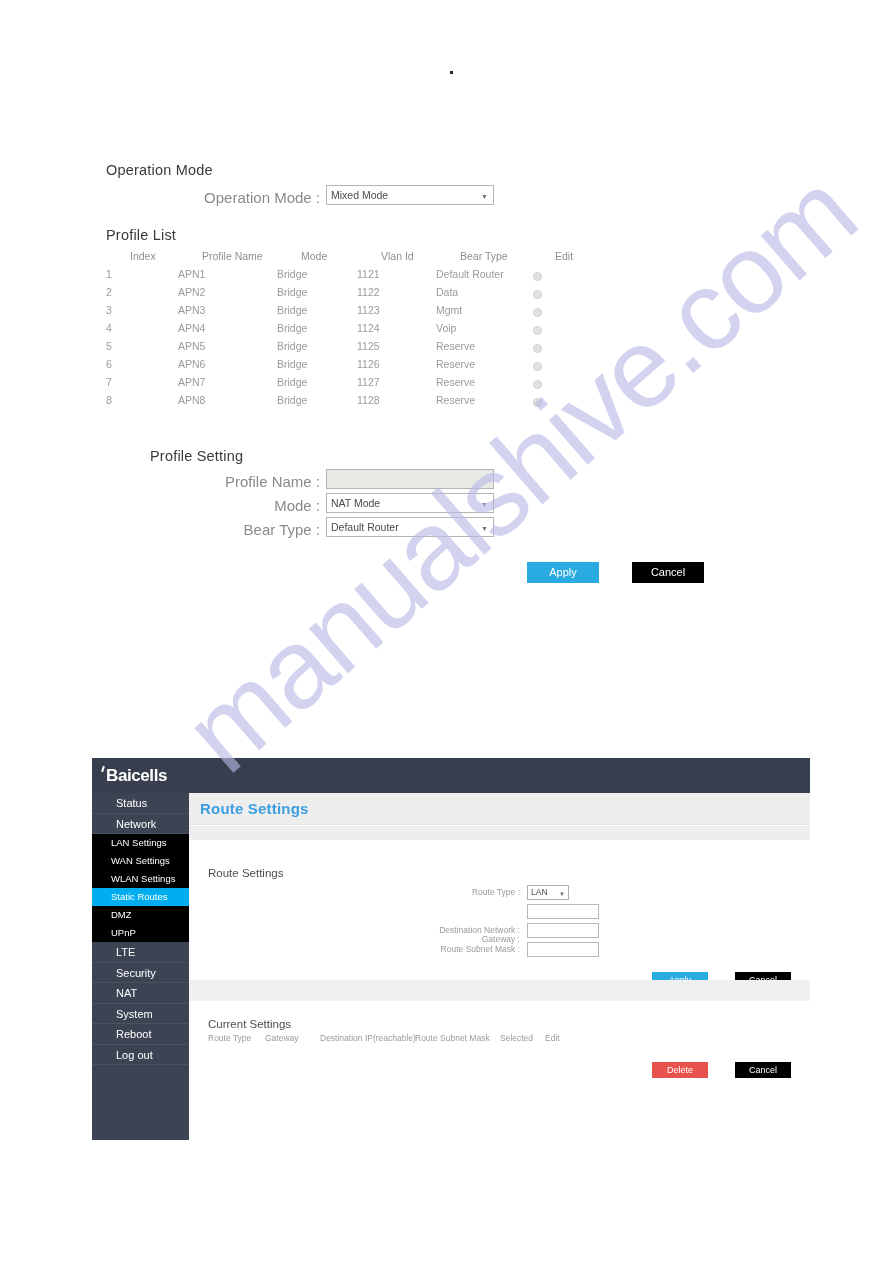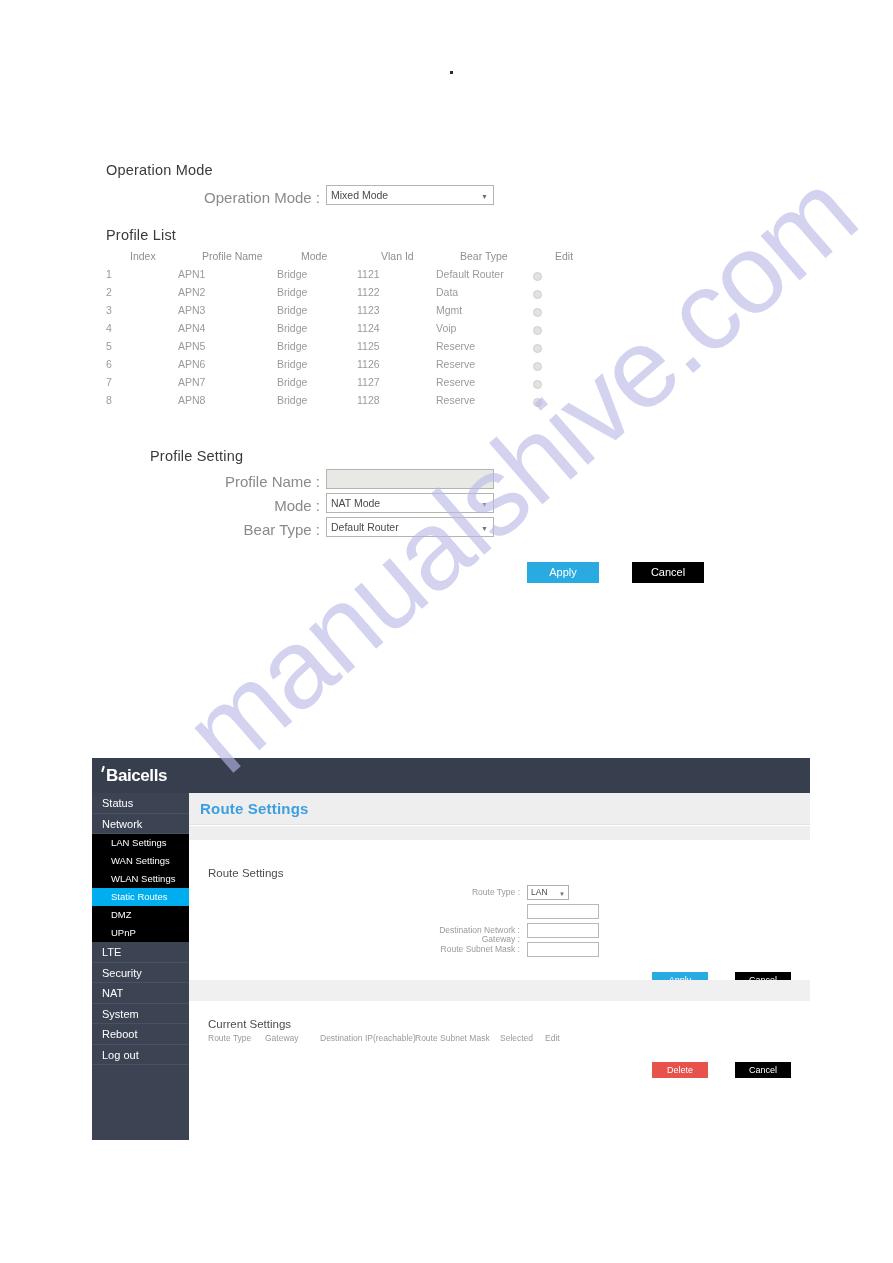--- a/index.html
+++ b/index.html
@@ -177,21 +177,21 @@
 
   #ru-sidebar {
     position: absolute;
     left: 0; top: 35px;
     width: 97px; height: 347px;
     background: #3c4454;
   }
   .nav-top {
     position: relative;
     height: 20.5px;
-    padding-left: 10px;
+    padding-left: 24px;
     font-size: 11px;
     color: #ffffff;
     line-height: 20.5px;
     cursor: pointer;
     border-bottom: 1px solid #4a5262;
     white-space: nowrap;
   }
   .nav-sub-wrap { background: #000000; }
   .nav-sub {
     position: relative;

